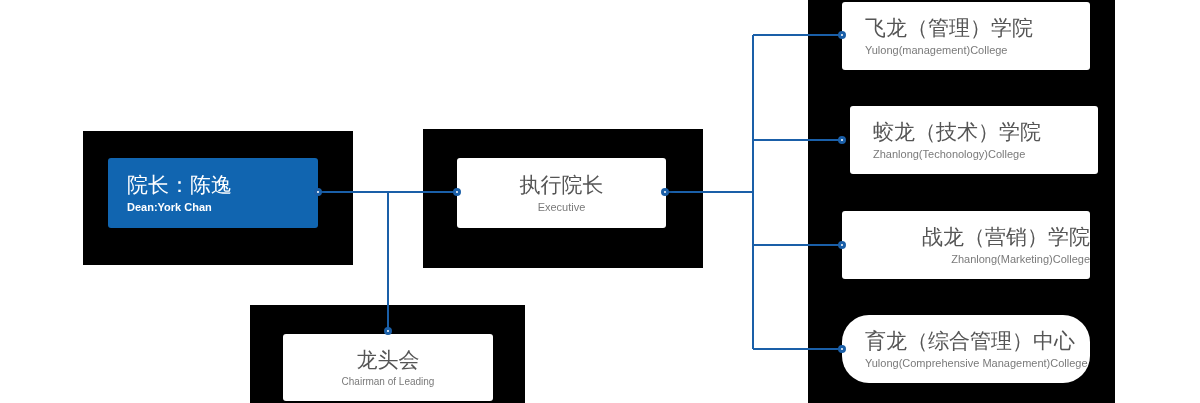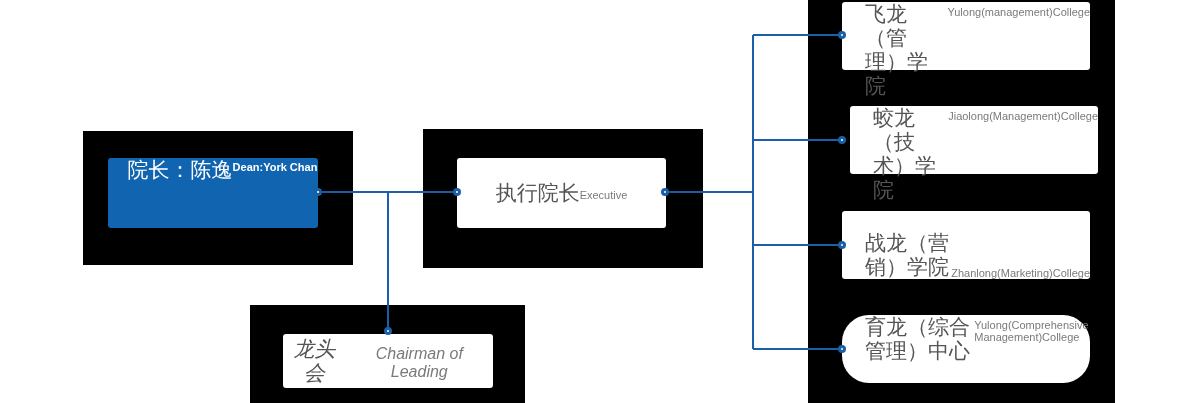--- a/index.html
+++ b/index.html
@@ -18,43 +18,43 @@
   .canvas { position: absolute; left: 0; top: 0; width: 1200px; height: 403px; }
 
   .panel { position: absolute; background: var(--panel-black); }
   #dean-panel      { left: 83px;  top: 131px; width: 270px; height: 134px; }
   #exec-panel      { left: 423px; top: 129px; width: 280px; height: 139px; }
   #chairman-panel  { left: 250px; top: 305px; width: 275px; height: 98px; }
   #colleges-panel  { left: 808px; top: 0px;   width: 307px; height: 403px; }
 
   .node {
     position: absolute; border-radius: 3px;
-    display: flex; flex-direction: row; justify-content: center;
+    display: flex; flex-direction: column; justify-content: center;
     box-shadow: 2px 3px 6px rgba(0,0,0,0.35);
     z-index: 3;
   }
   .node .title   { font-size: 21px; color: var(--title-gray); line-height: 1.15; }
   .node .subtitle{ font-size: 11px; color: var(--subtitle-gray); margin-top: 4px; }
 
   #dean-node {
     left: 108px; top: 158px; width: 210px; height: 70px;
     background: var(--accent-blue); padding-left: 19px;
   }
   #dean-node .title    { color: #ffffff; font-size: 21px; }
   #dean-node .subtitle { color: #ffffff; font-weight: 600; margin-top: 3px; font-size: 11px; }
 
   #exec-node {
     left: 457px; top: 158px; width: 209px; height: 70px;
     background: #ffffff; text-align: center; align-items: center;
   }
   #chairman-node {
-    left: 283px; top: 334px; width: 210px; height: 54px;
-    background: #ffffff; text-align: center; align-items: center; font-style: italic;
+    left: 283px; top: 334px; width: 210px; height: 67px;
+    background: #ffffff; text-align: center; align-items: center;
   }
-  #chairman-node .subtitle { font-size: 16px; }
+  #chairman-node .subtitle { font-size: 10px; }
 
   .college-node {
     left: 842px; width: 248px; height: 68px;
     background: #ffffff; padding-left: 23px;
   }
   #college-node-0 { top: 2px; }
   #college-node-1 { top: 106px; margin-left: 8px; }
   #college-node-2 { top: 211px; align-items: flex-end; }
   #college-node-3 { top: 315px; border-radius: 27px; }
 
@@ -99,21 +99,21 @@
     <div class="subtitle">Chairman of Leading</div>
   </div>
 
   <div class="node college-node" id="college-node-0">
     <div class="title">飞龙（管理）学院</div>
     <div class="subtitle">Yulong(management)College</div>
   </div>
 
   <div class="node college-node" id="college-node-1">
     <div class="title">蛟龙（技术）学院</div>
-    <div class="subtitle">Jiaolong(Management)College</div>
+    <div class="subtitle">Zhanlong(Techonology)College</div>
   </div>
 
   <div class="node college-node" id="college-node-2">
     <div class="title">战龙（营销）学院</div>
     <div class="subtitle">Zhanlong(Marketing)College</div>
   </div>
 
   <div class="node college-node" id="college-node-3">
     <div class="title">育龙（综合管理）中心</div>
     <div class="subtitle">Yulong(Comprehensive Management)College</div>

